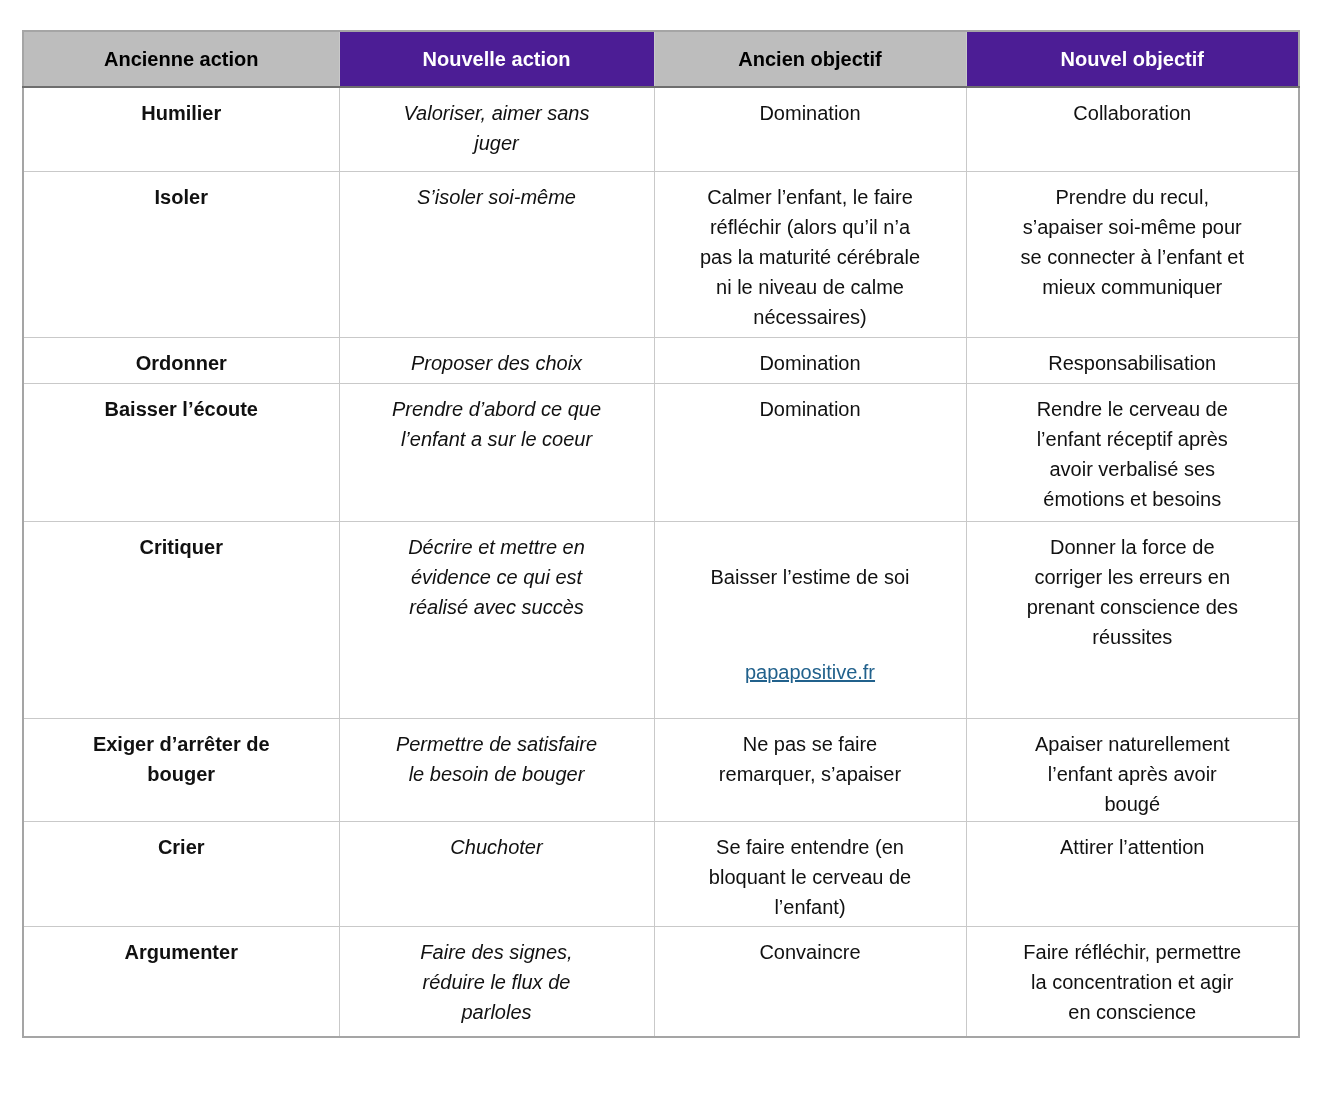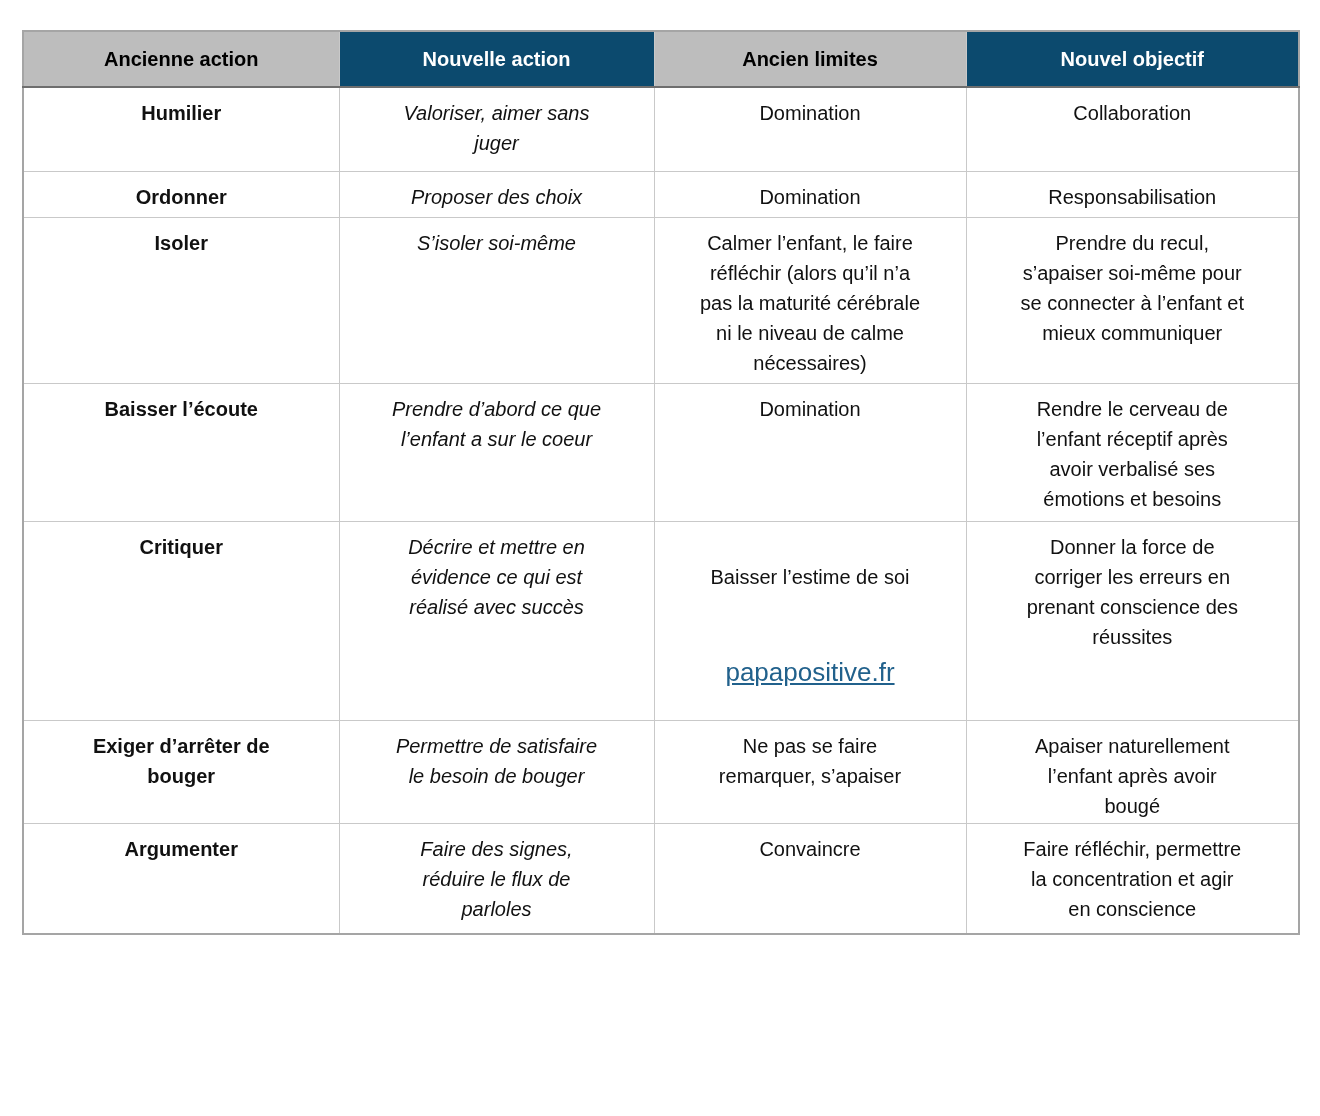--- a/index.html
+++ b/index.html
@@ -36,27 +36,27 @@
     overflow: hidden;
   }
   thead th {
     vertical-align: middle;
     padding: 12px 8px;
     font-weight: bold;
     border-bottom: 2px solid #6e6e6e;
     white-space: normal;
   }
   th.hdr-gray  { background: #bdbdbd; color: #000000; }
-  th.hdr-green { background: #0c4a6e; color: #ffffff; }
+  th.hdr-green { background: #4c1d95; color: #ffffff; }
   td.c1 { font-weight: bold; }
   td.c2 { font-weight: normal; font-style: italic; }
   td.c3, td.c4 { font-weight: normal; }
   .linkwrap { margin-top: 34px; line-height: 32px; }
   a.site-link {
-    font-size: 26px;
+    font-size: 20px;
     color: #21618c;
     text-decoration: underline;
     font-weight: normal;
     font-style: normal;
   }
 </style>
 </head>
 <body>
 
 <div class="canvas">
@@ -64,50 +64,50 @@
     <colgroup>
       <col style="width:316px">
       <col style="width:315px">
       <col style="width:312px">
       <col style="width:333px">
     </colgroup>
     <thead>
       <tr style="height:41px">
         <th class="hdr-gray">Ancienne action</th>
         <th class="hdr-green">Nouvelle action</th>
-        <th class="hdr-gray">Ancien limites</th>
+        <th class="hdr-gray">Ancien objectif</th>
         <th class="hdr-green">Nouvel objectif</th>
       </tr>
     </thead>
     <tbody>
       <tr style="height:84px">
         <td class="c1">Humilier</td>
         <td class="c2">Valoriser, aimer sans
 juger</td>
         <td class="c3">Domination</td>
         <td class="c4">Collaboration</td>
-      </tr>
-      <tr style="height:46px">
-        <td class="c1">Ordonner</td>
-        <td class="c2">Proposer des choix</td>
-        <td class="c3">Domination</td>
-        <td class="c4">Responsabilisation</td>
       </tr>
       <tr style="height:166px">
         <td class="c1">Isoler</td>
         <td class="c2">S’isoler soi-même</td>
         <td class="c3">Calmer l’enfant, le faire
 réfléchir (alors qu’il n’a
 pas la maturité cérébrale
 ni le niveau de calme
 nécessaires)</td>
         <td class="c4">Prendre du recul,
 s’apaiser soi-même  pour
 se connecter à l’enfant et
 mieux communiquer</td>
+      </tr>
+      <tr style="height:46px">
+        <td class="c1">Ordonner</td>
+        <td class="c2">Proposer des choix</td>
+        <td class="c3">Domination</td>
+        <td class="c4">Responsabilisation</td>
       </tr>
       <tr style="height:138px">
         <td class="c1">Baisser l’écoute</td>
         <td class="c2">Prendre d’abord ce que
 l’enfant a sur le coeur</td>
         <td class="c3">Domination</td>
         <td class="c4">Rendre le cerveau de
 l’enfant réceptif après
 avoir verbalisé ses
 émotions et besoins</td>
@@ -130,20 +130,28 @@
         <td class="c1">Exiger d’arrêter de
 bouger</td>
         <td class="c2">Permettre de satisfaire
 le besoin de bouger</td>
         <td class="c3">Ne pas se faire
 remarquer, s’apaiser</td>
         <td class="c4">Apaiser naturellement
 l’enfant après avoir
 bougé</td>
       </tr>
+      <tr style="height:105px">
+        <td class="c1">Crier</td>
+        <td class="c2">Chuchoter</td>
+        <td class="c3">Se faire entendre (en
+bloquant le cerveau de
+l’enfant)</td>
+        <td class="c4">Attirer l’attention</td>
+      </tr>
       <tr style="height:111px">
         <td class="c1">Argumenter</td>
         <td class="c2">Faire des signes,
 réduire le flux de
 parloles</td>
         <td class="c3">Convaincre</td>
         <td class="c4">Faire réfléchir, permettre
 la concentration et agir
 en conscience</td>
       </tr>

